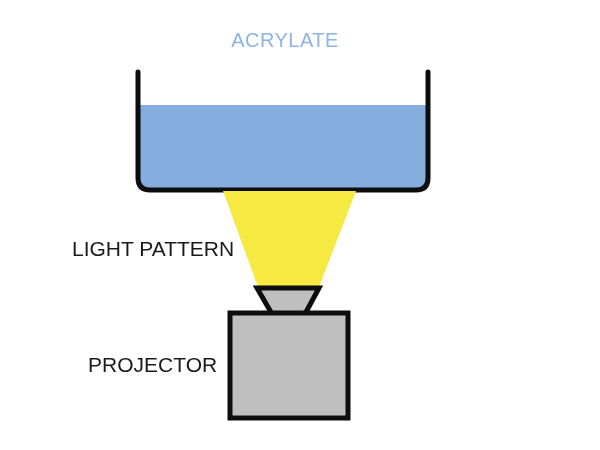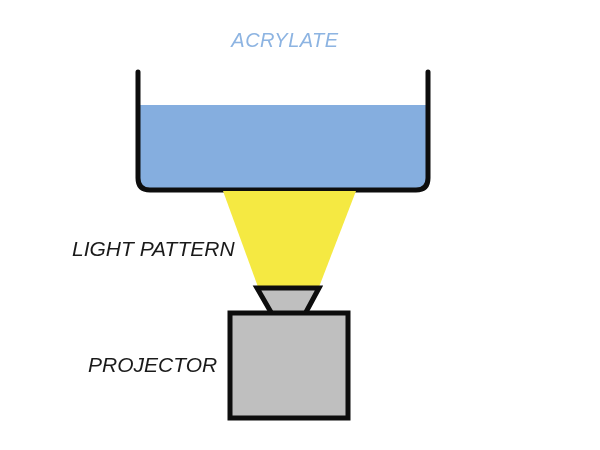--- a/index.html
+++ b/index.html
@@ -8,21 +8,20 @@
     padding: 0;
     background: #ffffff;
   }
   #stage {
     position: relative;
     width: 550px;
     height: 450px;
     background: #ffffff;
     overflow: hidden;
     font-family: "Liberation Sans", sans-serif;
-    font-style: italic;
   }
   #diagram-svg {
     position: absolute;
     left: 0;
     top: 0;
     width: 600px;
     height: 450px;
     display: block;
   }
   .label-text {

